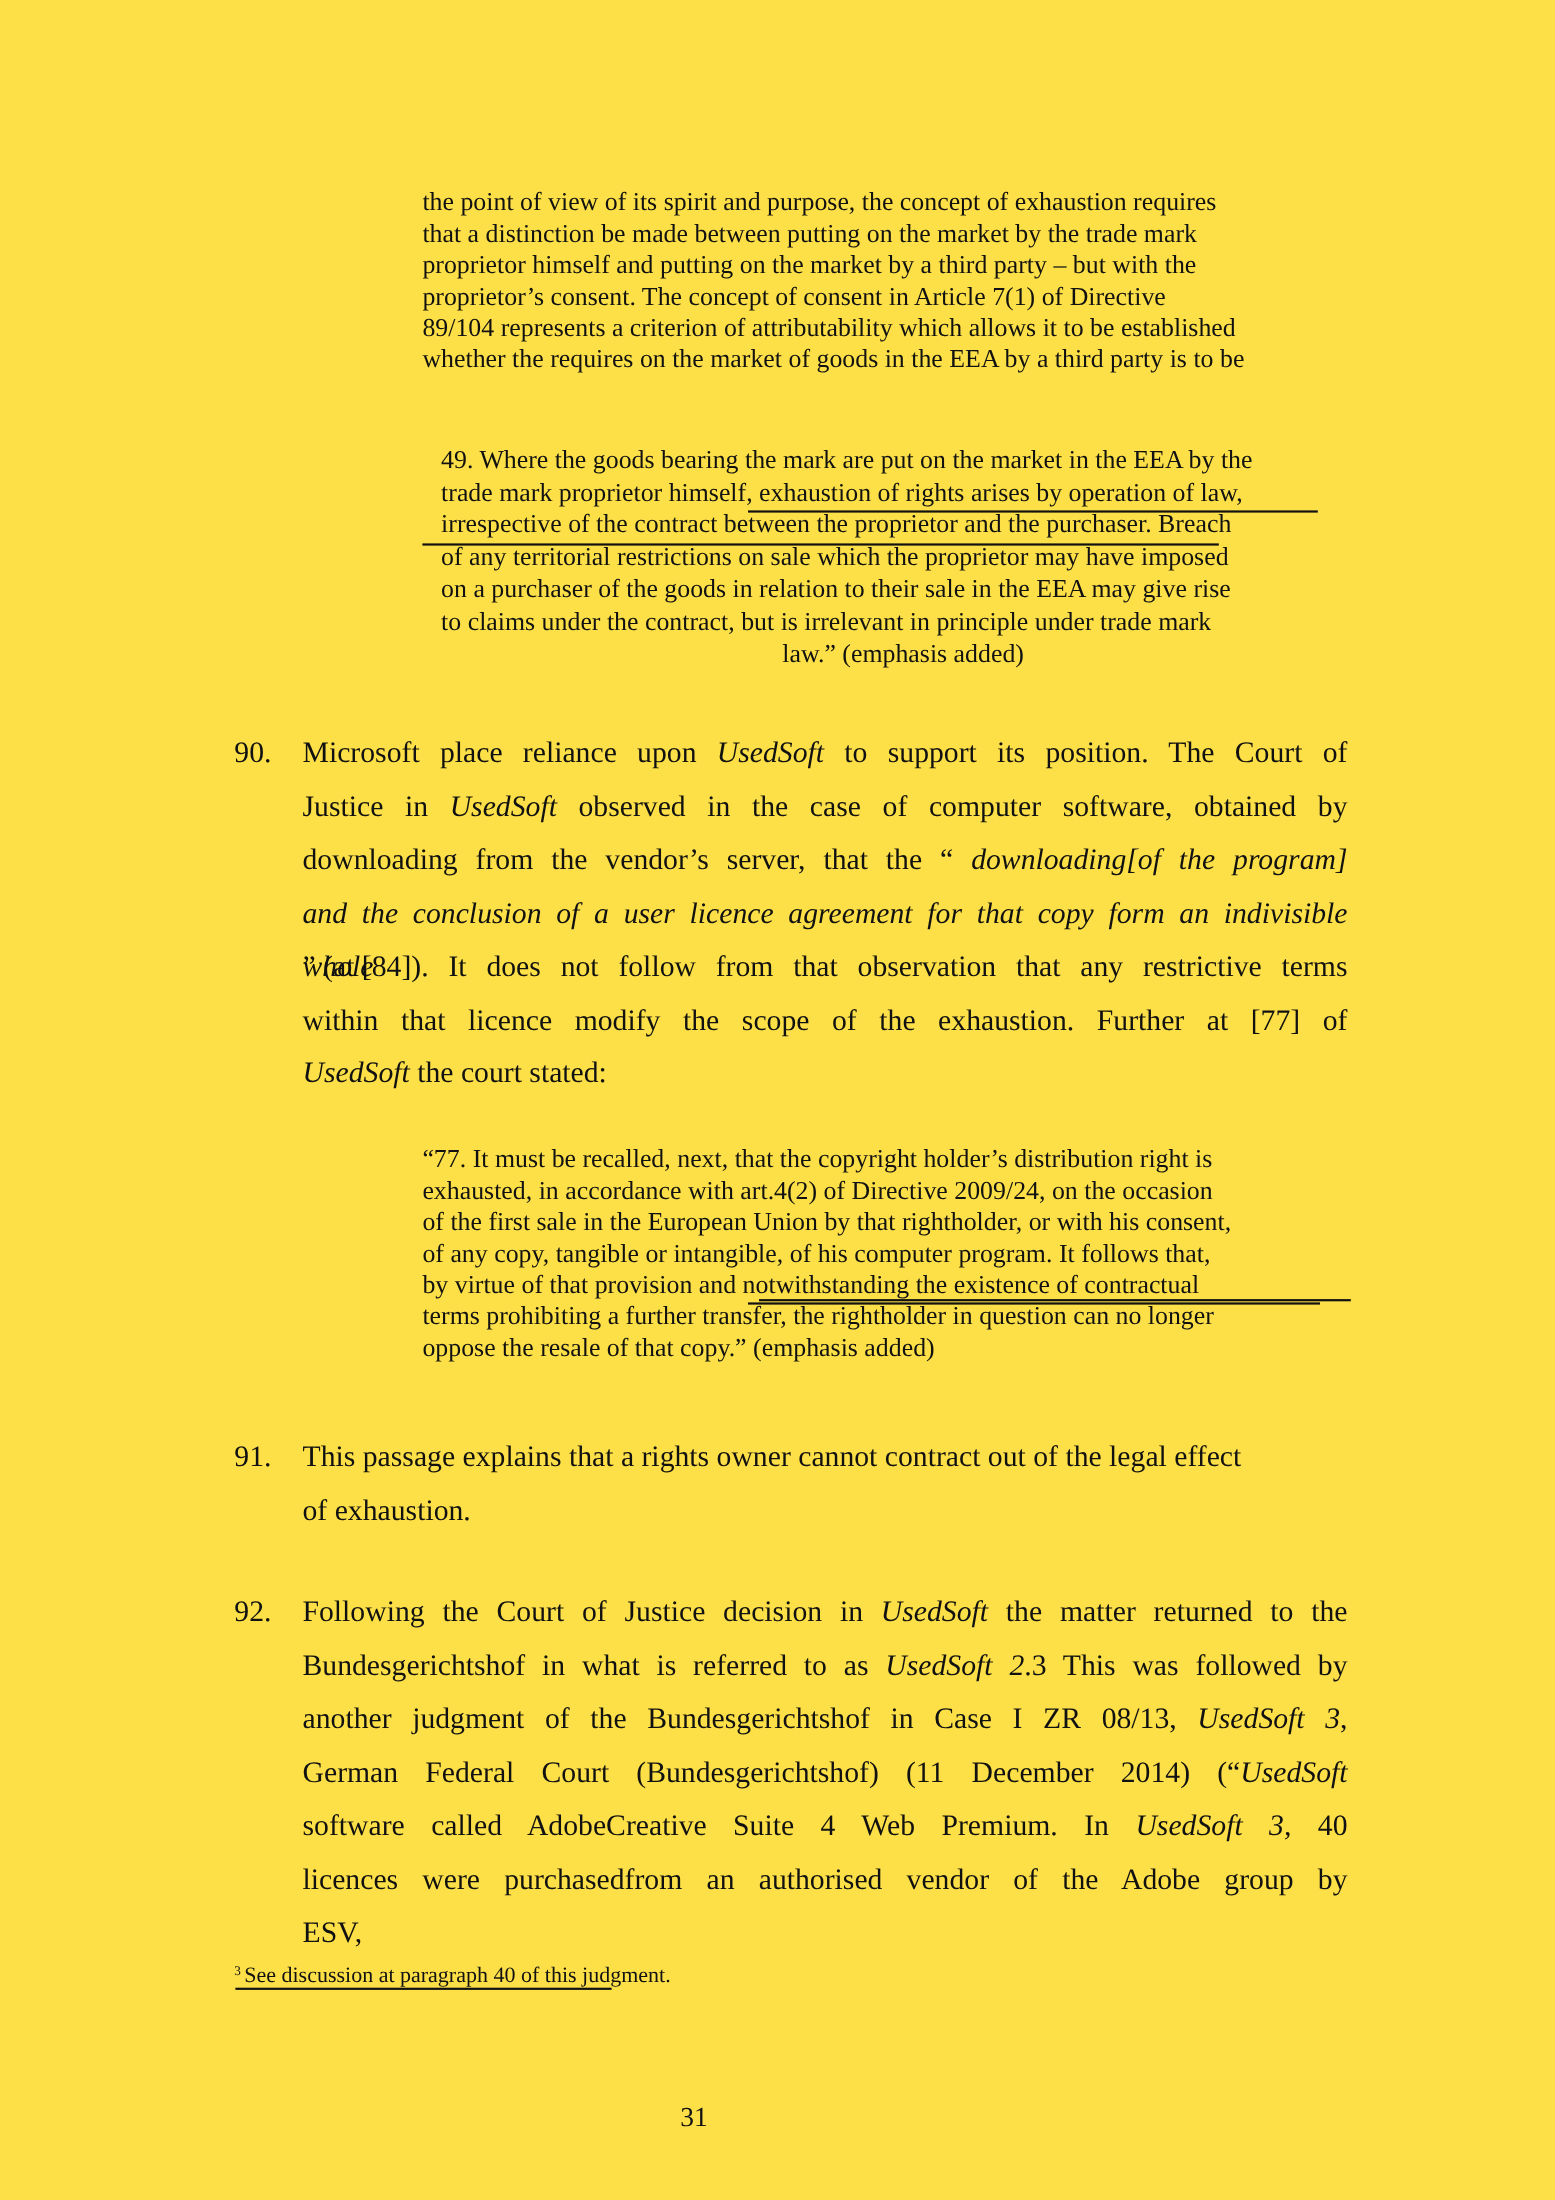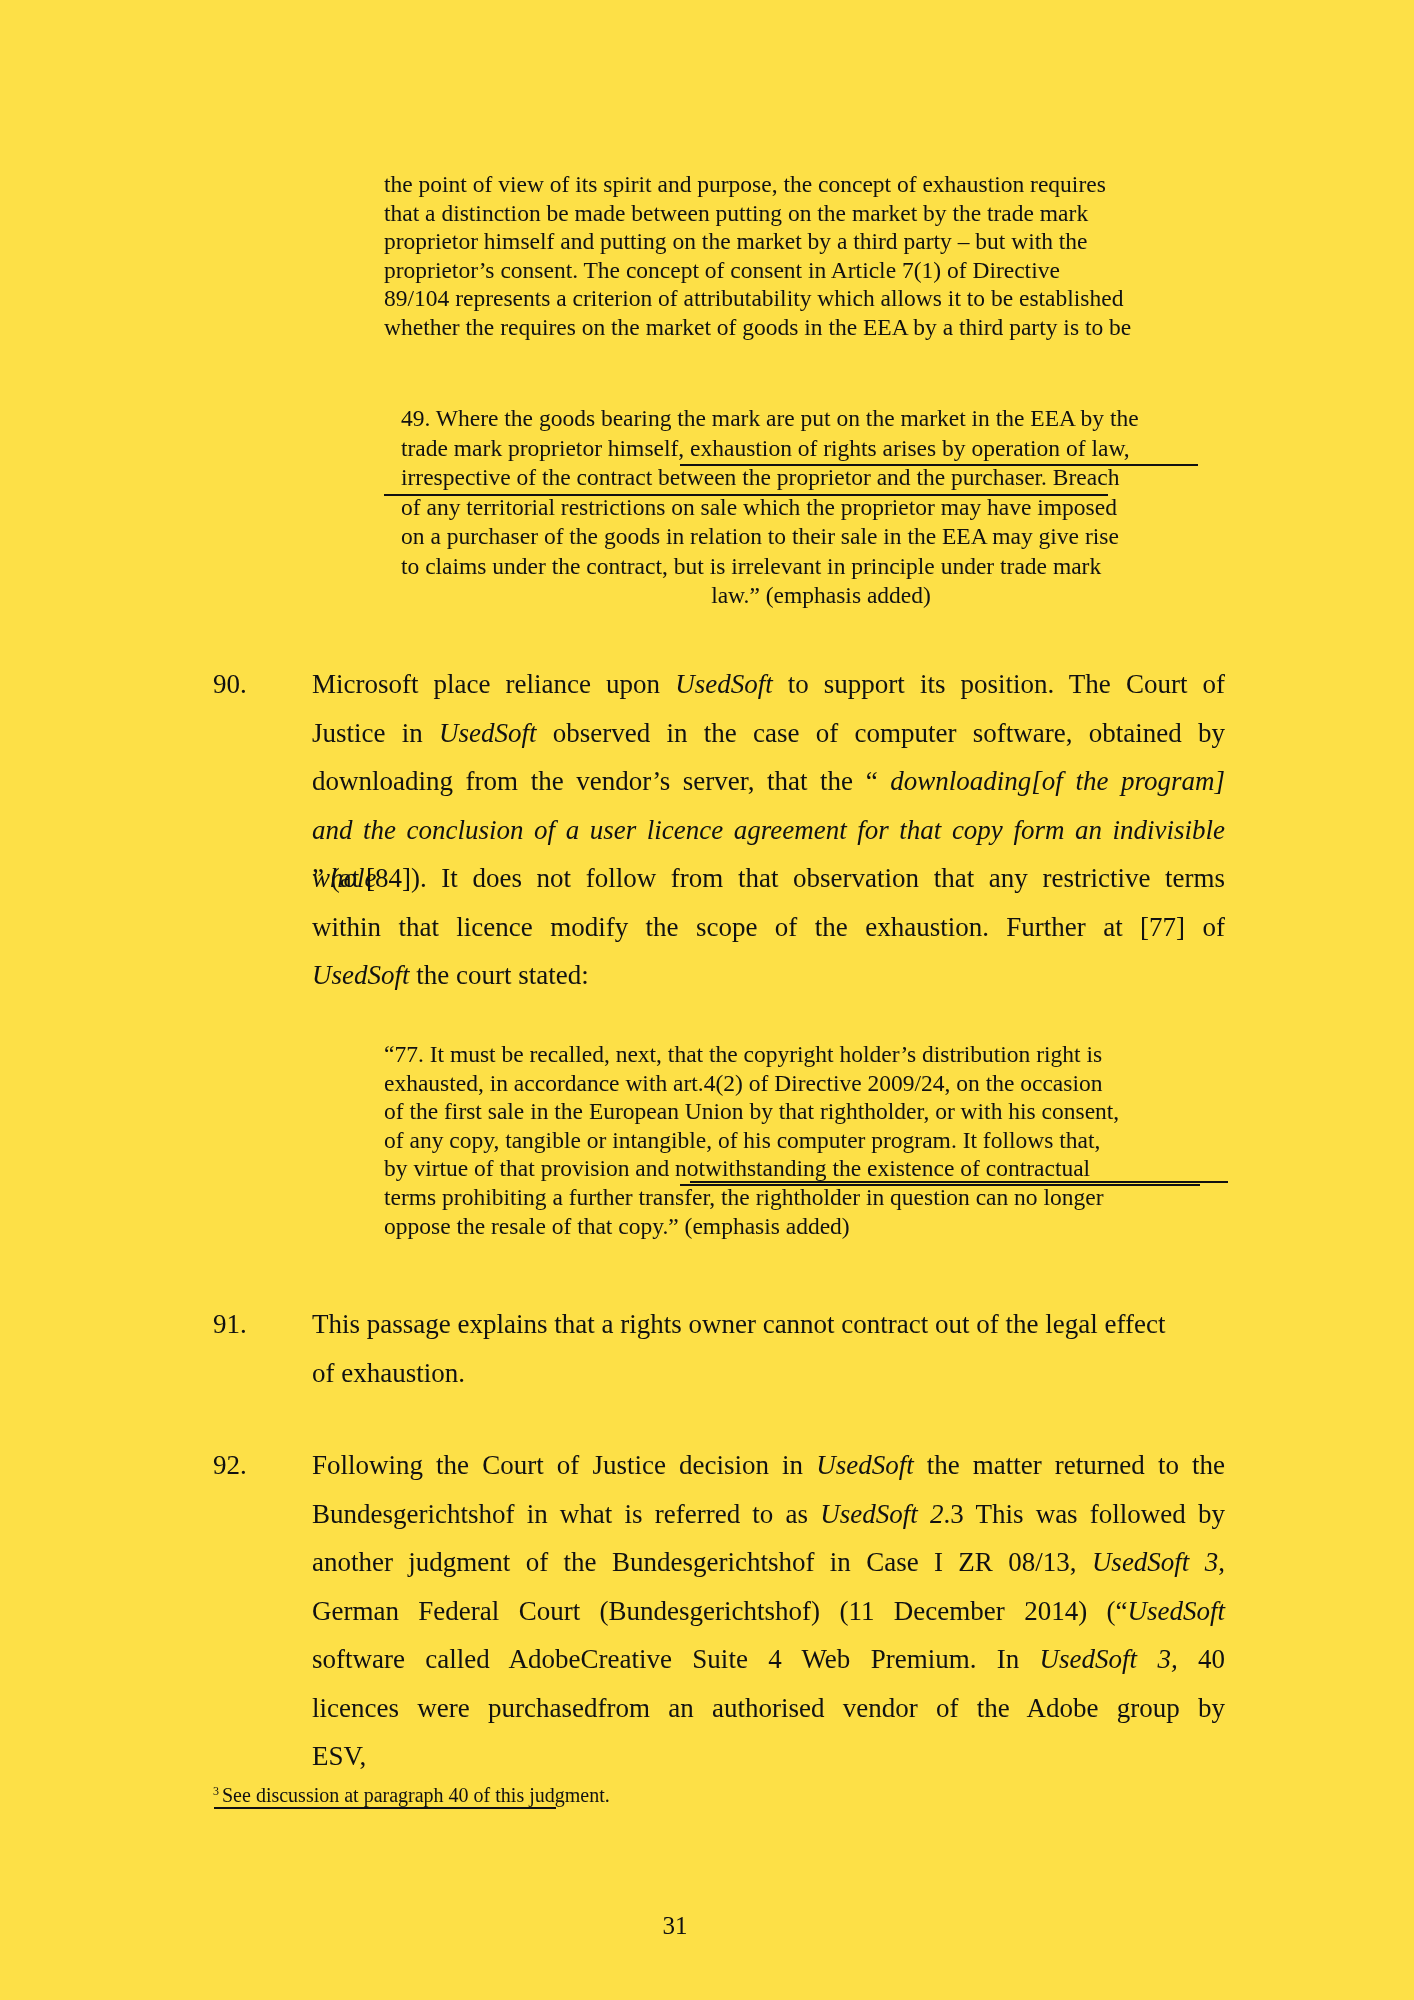--- a/index.html
+++ b/index.html
@@ -10,38 +10,38 @@
   
   .quote { position: absolute; left: 384px; width: 840px; font-size: 23.5px; line-height: 28.6px; text-align: justify; }
   .quote p { margin: 0; }
   .q-top { top: 170px; }
   .q49 { top: 404px; line-height: 29.5px; margin-left: 17px; }
   .q77 { top: 1040px; }
 
   
   .para { position: absolute; left: 213px; width: 1012px; font-size: 27px; line-height: 48.5px; }
   .para .num { position: absolute; left: 0; top: 0; }
-  .para .body { margin-left: 99px; text-align: justify; }
+  .para .body { margin-left: 62px; text-align: justify; }
   .para .body .line { display: block; text-align: justify; text-align-last: justify; white-space: nowrap; }
   .para .body .line.last { text-align-last: left; }
   .p90 { top: 660px; }
   .p91 { top: 1300px; }
   .p92 { top: 1441px; }
   i, .it { font-style: italic; }
 
   .overlap { position: relative; display: inline-block; }
   .overlap .under { position: absolute; left: 0; top: 0; font-style: italic; }
 
   
   .uline { position: absolute; height: 2px; background: #111; }
 
   .fn-sep { position: absolute; left: 214px; top: 1807px; width: 342px; height: 2px; background: #111; }
   .footnote { position: absolute; left: 213px; top: 1784px; font-size: 20px; }
   .footnote sup { font-size: 12px; vertical-align: 7px; margin-right: 3px; }
-  .page-num { position: absolute; left: 0; width: 1262px; top: 1912px; text-align: center; font-size: 25px; padding-left: 44px; }
+  .page-num { position: absolute; left: 0; width: 1262px; top: 1912px; text-align: center; font-size: 25px; }
 </style>
 </head>
 <body>
 
 <div class="page">
 
   <div class="quote q-top">
     <p>the point of view of its spirit and purpose, the concept of exhaustion requires</p>
     <p>that a distinction be made between putting on the market by the trade mark</p>
     <p>proprietor himself and putting on the market by a third party – but with the</p>

